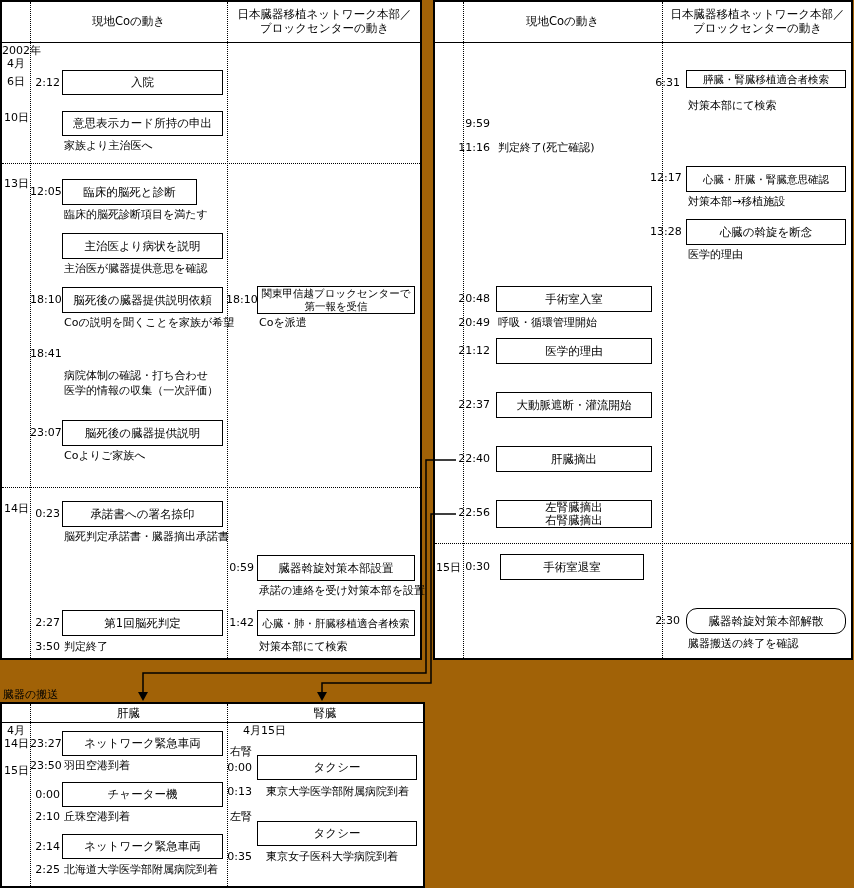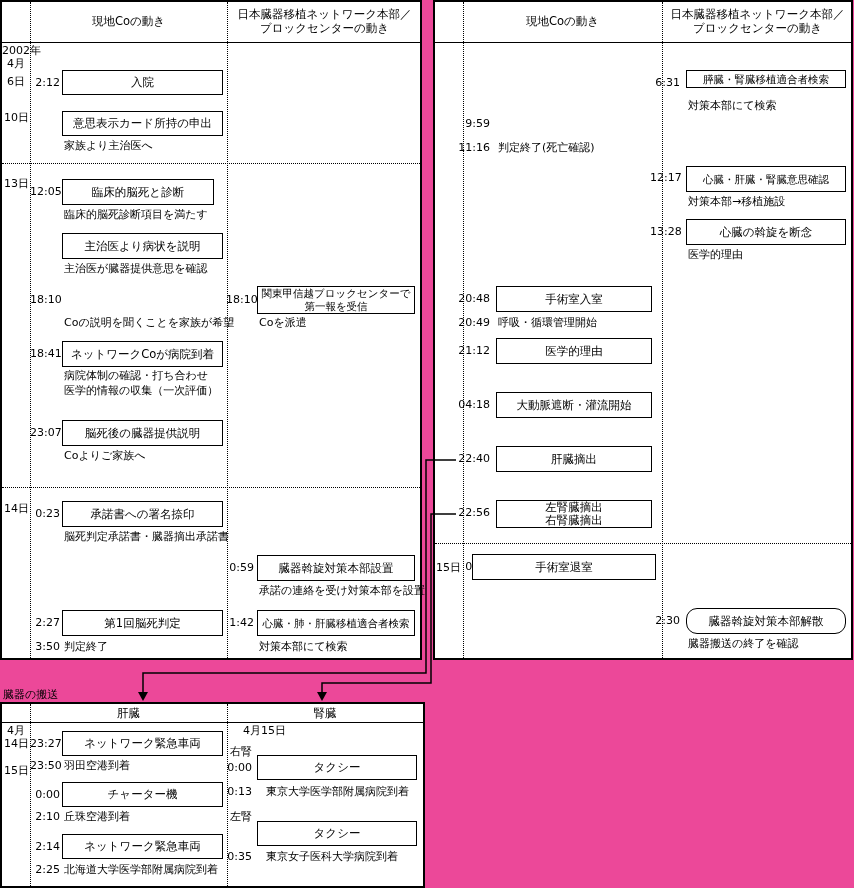--- a/index.html
+++ b/index.html
@@ -1,16 +1,16 @@
 <!DOCTYPE html>
 <html lang="ja"><head>
 <meta charset="utf-8">
 <style>
   html,body{margin:0;padding:0;background:#fff;}
-  #stage{position:relative;width:854px;height:888px;background:#ec4899;
+  #stage{position:relative;width:854px;height:888px;background:#a16207;
          font-family:"DejaVu Sans","Liberation Sans",sans-serif;color:#000;}
   .panel{position:absolute;border:2px solid #000;background:#fff;box-sizing:border-box;}
   .vdot{position:absolute;width:0;border-left:1px dotted #000;}
   .hdot{position:absolute;height:0;border-top:1px dotted #000;}
   .hsol{position:absolute;height:0;border-top:1px solid #000;}
   .h{position:absolute;font-size:11.5px;text-align:center;white-space:nowrap;line-height:14px;}
   .d{position:absolute;font-size:11px;white-space:nowrap;line-height:12px;}
   .t{position:absolute;font-size:11px;white-space:nowrap;text-align:right;line-height:12px;}
   .c{position:absolute;font-size:11px;white-space:nowrap;line-height:12px;}
   .b{position:absolute;border:1px solid #000;background:#fff;display:flex;align-items:center;
@@ -44,31 +44,31 @@
   <div class="d" style="left:4px;top:178px;">13日</div>
   <div class="d" style="left:4px;top:503px;">14日</div>
 
   <div class="t" style="left:30px;top:77px;width:30px;">2:12</div>
   <div class="b" style="left:62px;top:111px;width:161px;height:25px;">意思表示カード所持の申出</div>
 
   <div class="b" style="left:62px;top:70px;width:161px;height:25px;">入院</div>
   <div class="c" style="left:64px;top:140px;">家族より主治医へ</div>
 
   <div class="t" style="left:30px;top:186px;width:30px;">12:05</div>
-  <div class="b" style="left:62px;top:179px;width:152px;height:26px;">臨床的脳死と診断</div>
+  <div class="b" style="left:62px;top:179px;width:135px;height:26px;">臨床的脳死と診断</div>
   <div class="c" style="left:64px;top:209px;">臨床的脳死診断項目を満たす</div>
 
   <div class="b" style="left:62px;top:233px;width:161px;height:26px;">主治医より病状を説明</div>
   <div class="c" style="left:64px;top:263px;">主治医が臓器提供意思を確認</div>
 
   <div class="t" style="left:30px;top:294px;width:30px;">18:10</div>
+  <div class="b" style="left:62px;top:287px;width:161px;height:26px;">脳死後の臓器提供説明依頼</div>
   <div class="c" style="left:64px;top:317px;">Coの説明を聞くことを家族が希望</div>
 
   <div class="t" style="left:30px;top:348px;width:30px;">18:41</div>
-  <div class="b" style="left:62px;top:341px;width:161px;height:26px;">ネットワークCoが病院到着</div>
   <div class="c" style="left:64px;top:370px;">病院体制の確認・打ち合わせ</div>
   <div class="c" style="left:64px;top:385px;">医学的情報の収集（一次評価）</div>
 
   <div class="t" style="left:30px;top:427px;width:30px;">23:07</div>
   <div class="b" style="left:62px;top:420px;width:161px;height:26px;">脳死後の臓器提供説明</div>
   <div class="c" style="left:64px;top:450px;">Coよりご家族へ</div>
 
   <div class="t" style="left:30px;top:508px;width:30px;">0:23</div>
   <div class="b" style="left:62px;top:501px;width:161px;height:26px;">承諾書への署名捺印</div>
   <div class="c" style="left:64px;top:531px;">脳死判定承諾書・臓器摘出承諾書</div>
@@ -108,33 +108,33 @@
   <div class="c" style="left:498px;top:142px;">判定終了(死亡確認)</div>
 
   <div class="t" style="left:452px;top:293px;width:38px;">20:48</div>
   <div class="b" style="left:496px;top:286px;width:156px;height:26px;">手術室入室</div>
   <div class="t" style="left:452px;top:317px;width:38px;">20:49</div>
   <div class="c" style="left:498px;top:317px;">呼吸・循環管理開始</div>
 
   <div class="t" style="left:452px;top:345px;width:38px;">21:12</div>
   <div class="b" style="left:496px;top:338px;width:156px;height:26px;">医学的理由</div>
 
-  <div class="t" style="left:452px;top:399px;width:38px;">04:18</div>
+  <div class="t" style="left:452px;top:399px;width:38px;">22:37</div>
   <div class="b" style="left:496px;top:392px;width:156px;height:26px;">大動脈遮断・灌流開始</div>
 
   <div class="t" style="left:452px;top:453px;width:38px;">22:40</div>
   <div class="b" style="left:496px;top:446px;width:156px;height:26px;">肝臓摘出</div>
 
   <div class="t" style="left:452px;top:507px;width:38px;">22:56</div>
   <div class="b" style="left:496px;top:500px;width:156px;height:28px;">左腎臓摘出
 右腎臓摘出</div>
 
   <div class="d" style="left:436px;top:562px;">15日</div>
   <div class="t" style="left:452px;top:561px;width:38px;">0:30</div>
-  <div class="b" style="left:472px;top:554px;width:184px;height:26px;">手術室退室</div>
+  <div class="b" style="left:500px;top:554px;width:144px;height:26px;">手術室退室</div>
 
   <div class="t" style="left:650px;top:77px;width:30px;">6:31</div>
   <div class="b sm" style="left:686px;top:70px;width:160px;height:18px;">膵臓・腎臓移植適合者検索</div>
   <div class="c" style="left:688px;top:100px;">対策本部にて検索</div>
 
   <div class="t" style="left:650px;top:172px;width:30px;">12:17</div>
   <div class="b sm" style="left:686px;top:166px;width:160px;height:26px;">心臓・肝臓・腎臓意思確認</div>
   <div class="c" style="left:688px;top:196px;">対策本部→移植施設</div>
 
   <div class="t" style="left:650px;top:226px;width:30px;">13:28</div>

